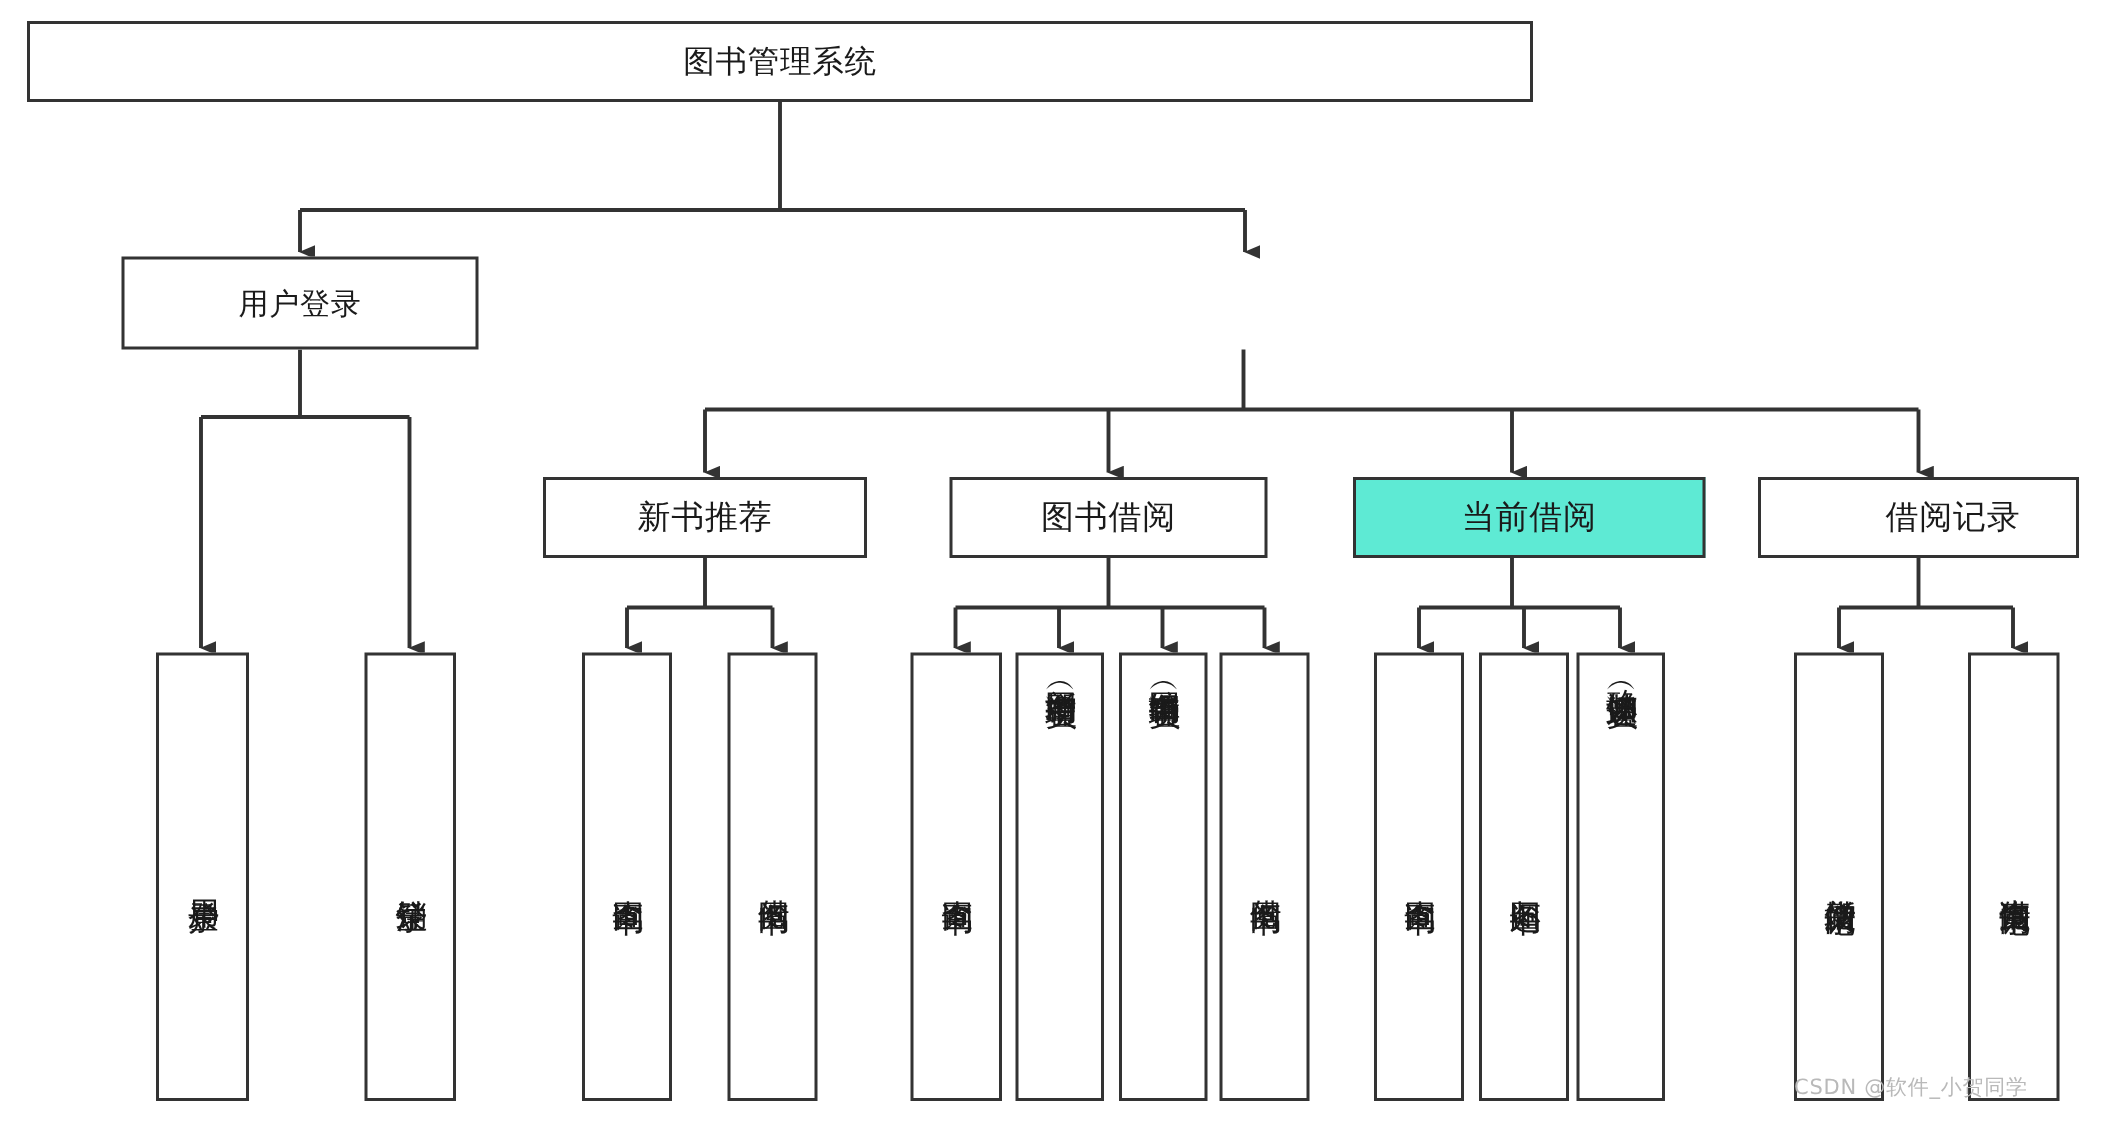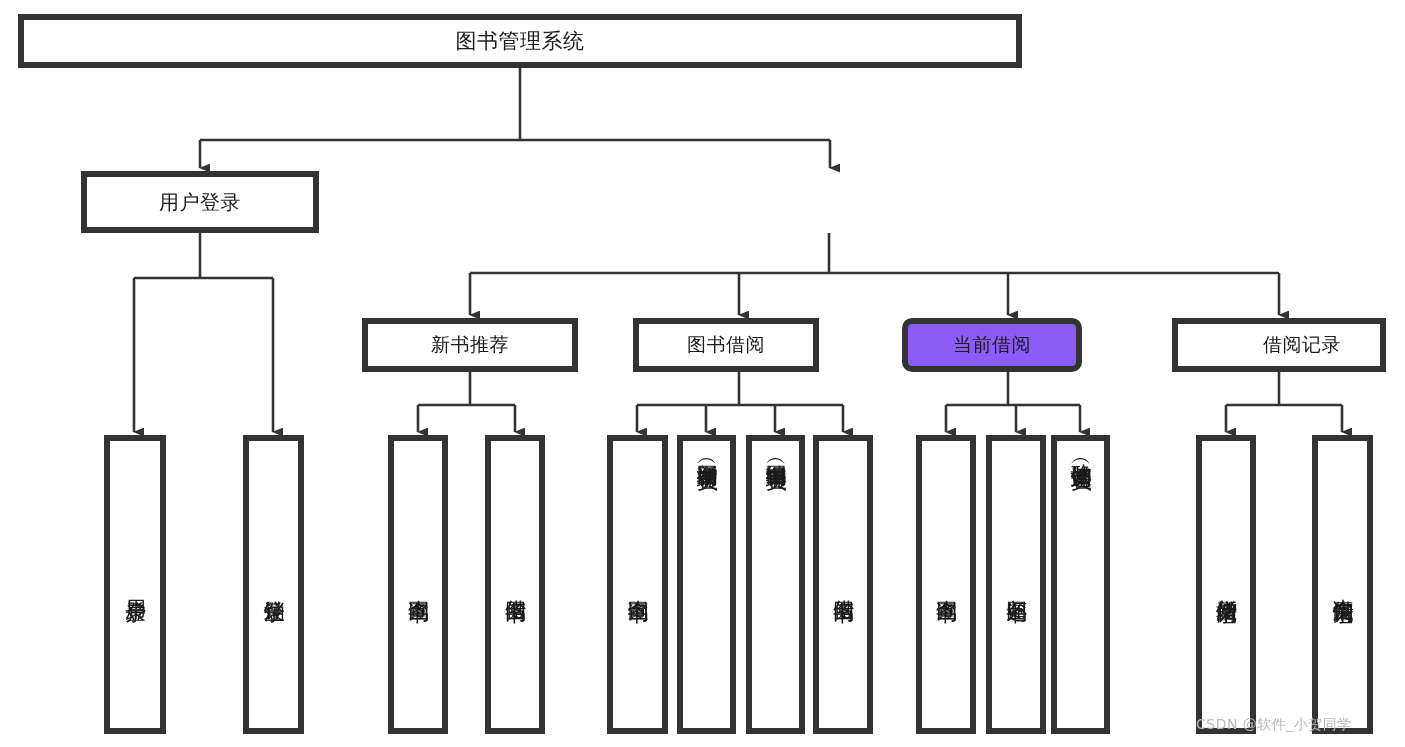--- a/index.html
+++ b/index.html
@@ -22,36 +22,36 @@
     left: 0;
     top: 0;
     width: 1405px;
     height: 747px;
     pointer-events: none;
   }
   .node {
     position: absolute;
     box-sizing: border-box;
     background: #ffffff;
-    border: 6px solid #a3a3a3;
+    border: 2px solid #a3a3a3;
     display: flex;
     align-items: center;
     justify-content: center;
     color: #1a1a1a;
   }
   .node.root {
     font-size: 21px;
     letter-spacing: 0.5px;
   }
   .node.level2 {
     font-size: 20px;
     letter-spacing: 0.5px;
   }
   .node.level3 {
-    font-size: 19px;
+    font-size: 22px;
     letter-spacing: 0.5px;
   }
   .node.leaf {
     writing-mode: vertical-rl;
     text-orientation: upright;
     font-size: 21px;
     line-height: 1.22;
     letter-spacing: 1px;
     padding: 6px 0;
   }
@@ -120,22 +120,22 @@
       <path d="M1226,405 L1226,432" marker-end="url(#arrowhead)"></path>
       <path d="M1342,405 L1342,432" marker-end="url(#arrowhead)"></path>
     </g>
   </svg>
 
   <div class="node root" style="left: 18px; top: 14px; width: 1004px; height: 54px; border-color: rgb(51, 51, 51); background: rgb(255, 255, 255); color: rgb(26, 26, 26);">图书管理系统</div>
 
   <div class="node level2" style="left: 81px; top: 171px; width: 238px; height: 62px; border-color: rgb(51, 51, 51); background: rgb(255, 255, 255); color: rgb(26, 26, 26);">用户登录</div>
 
   <div class="node level3" style="left: 362px; top: 318px; width: 216px; height: 54px; border-color: rgb(51, 51, 51); background: rgb(255, 255, 255); color: rgb(26, 26, 26);">新书推荐</div>
-  <div class="node level3" style="left: 633px; top: 318px; width: 186px; height: 54px; border-color: rgb(51, 51, 51); background: rgb(255, 255, 255); color: rgb(26, 26, 26);">图书借阅</div>
-  <div class="node level3" style="left: 902px; top: 318px; width: 180px; height: 54px; border-color: rgb(51, 51, 51); background: #8b5cf6; color: rgb(26, 26, 26); border-radius: 10px;">当前借阅</div>
+  <div class="node level3" style="left: 633px; top: 318px; width: 212px; height: 54px; border-color: rgb(51, 51, 51); background: rgb(255, 255, 255); color: rgb(26, 26, 26);">图书借阅</div>
+  <div class="node level3" style="left: 902px; top: 318px; width: 235px; height: 54px; border-color: rgb(51, 51, 51); background: #5eead4; color: rgb(26, 26, 26);">当前借阅</div>
   <div class="node level3" style="left: 1172px; top: 318px; width: 214px; height: 54px; border-color: rgb(51, 51, 51); background: rgb(255, 255, 255); color: rgb(26, 26, 26); padding-left: 46px;">借阅记录</div>
 
   <div class="node leaf" style="left: 104px; top: 435px; width: 62px; height: 299px; border-color: rgb(51, 51, 51); background: rgb(255, 255, 255); color: rgb(26, 26, 26);">用户登录</div>
   <div class="node leaf" style="left: 243px; top: 435px; width: 61px; height: 299px; border-color: rgb(51, 51, 51); background: rgb(255, 255, 255); color: rgb(26, 26, 26);">注销登录</div>
   <div class="node leaf" style="left: 388px; top: 435px; width: 60px; height: 299px; border-color: rgb(51, 51, 51); background: rgb(255, 255, 255); color: rgb(26, 26, 26);">查询图书</div>
   <div class="node leaf" style="left: 485px; top: 435px; width: 60px; height: 299px; border-color: rgb(51, 51, 51); background: rgb(255, 255, 255); color: rgb(26, 26, 26);">借阅图书</div>
   <div class="node leaf" style="left: 607px; top: 435px; width: 61px; height: 299px; border-color: rgb(51, 51, 51); background: rgb(255, 255, 255); color: rgb(26, 26, 26);">查询图书</div>
   <div class="node leaf top-aligned" style="left: 677px; top: 435px; width: 59px; height: 299px; border-color: rgb(51, 51, 51); background: rgb(255, 255, 255); color: rgb(26, 26, 26);">新增图书（管理员）</div>
   <div class="node leaf top-aligned" style="left: 746px; top: 435px; width: 59px; height: 299px; border-color: rgb(51, 51, 51); background: rgb(255, 255, 255); color: rgb(26, 26, 26);">编辑图书（管理员）</div>
   <div class="node leaf" style="left: 813px; top: 435px; width: 60px; height: 299px; border-color: rgb(51, 51, 51); background: rgb(255, 255, 255); color: rgb(26, 26, 26);">借阅图书</div>

